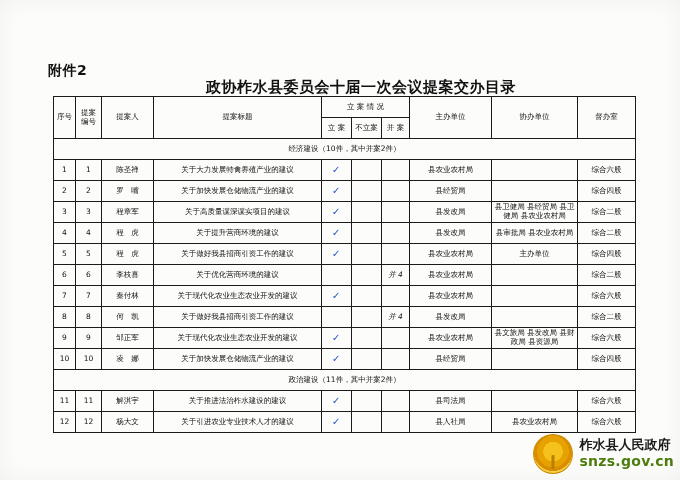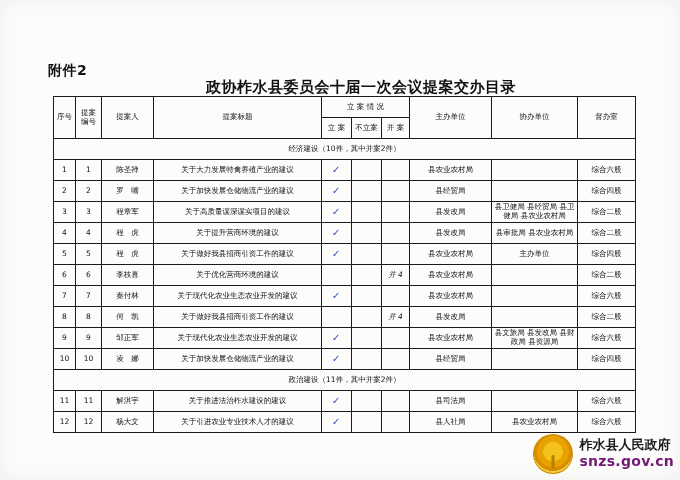--- a/index.html
+++ b/index.html
@@ -78,21 +78,21 @@
     position:relative;
   }
   .wm-seal:after{
     content:"";position:absolute;left:50%;top:52%;
     width:3px;height:14px;background:#b97f00;
     transform:translate(-50%,0);border-radius:1px;
   }
   .wm-text{line-height:1.15;}
   .wm-cn{font-size:13px;font-weight:bold;color:#1a1a1a;
          font-family:"DejaVu Serif","Liberation Serif",serif;}
-  .wm-url{font-size:14px;font-weight:bold;color:#701a75;letter-spacing:.3px;}
+  .wm-url{font-size:14px;font-weight:bold;color:#4d7c0f;letter-spacing:.3px;}
   .page-edge{
     position:absolute;left:0;top:0;width:680px;height:480px;
     box-shadow:inset 0 0 22px rgba(0,0,0,.05);
     pointer-events:none;
   }
 </style>
 </head>
 <body>
 
 <div class="page">

